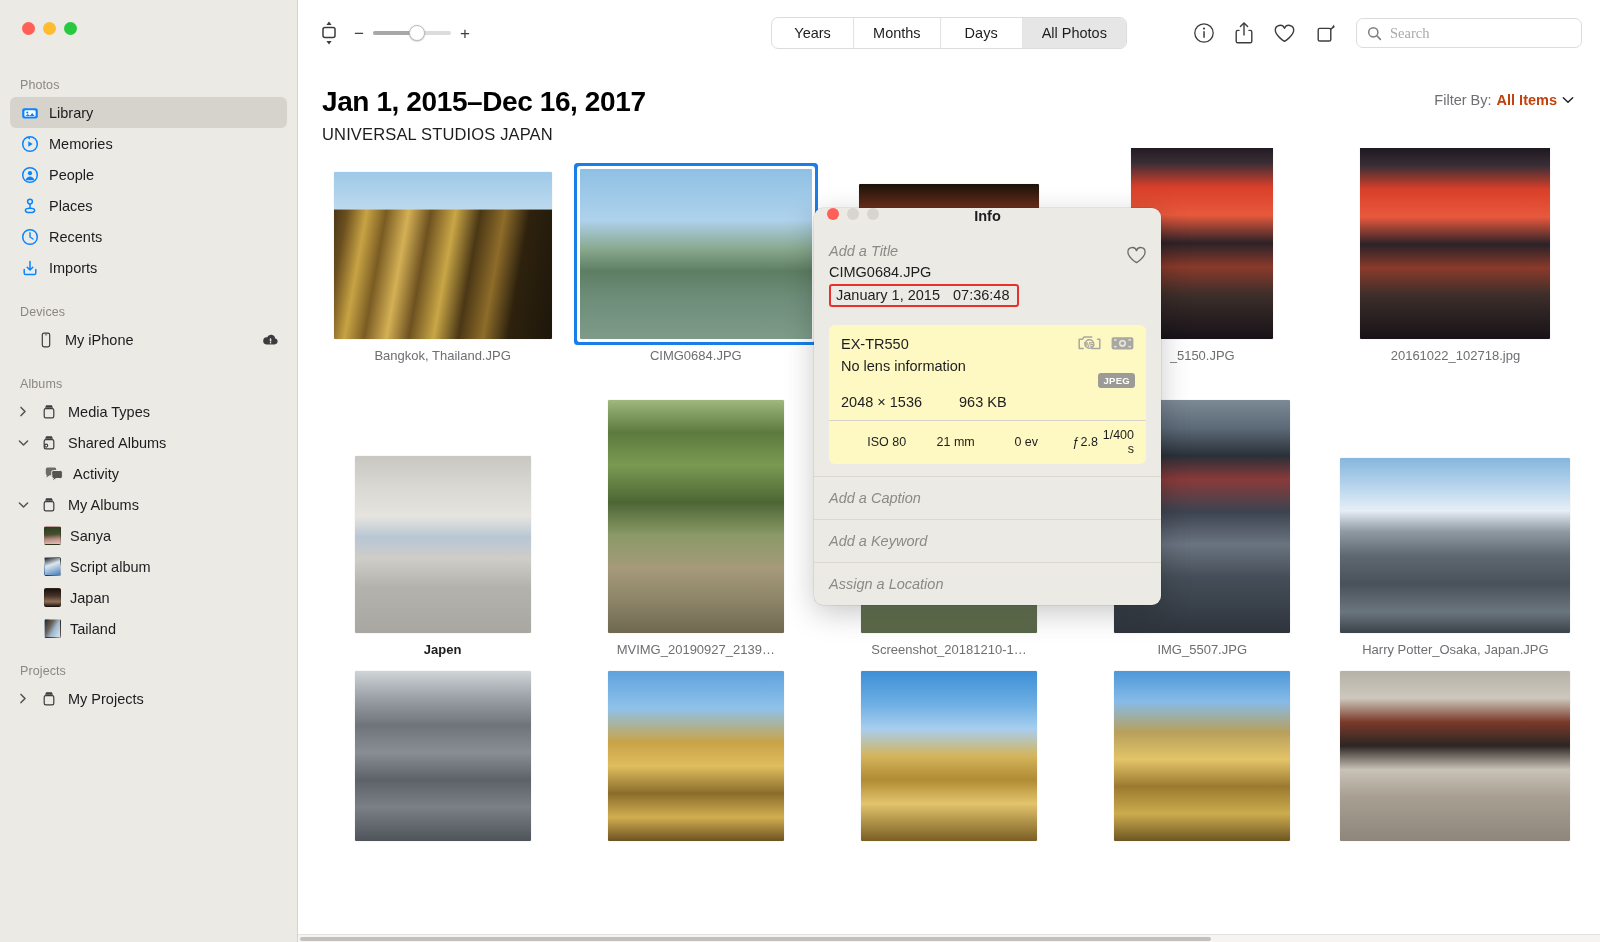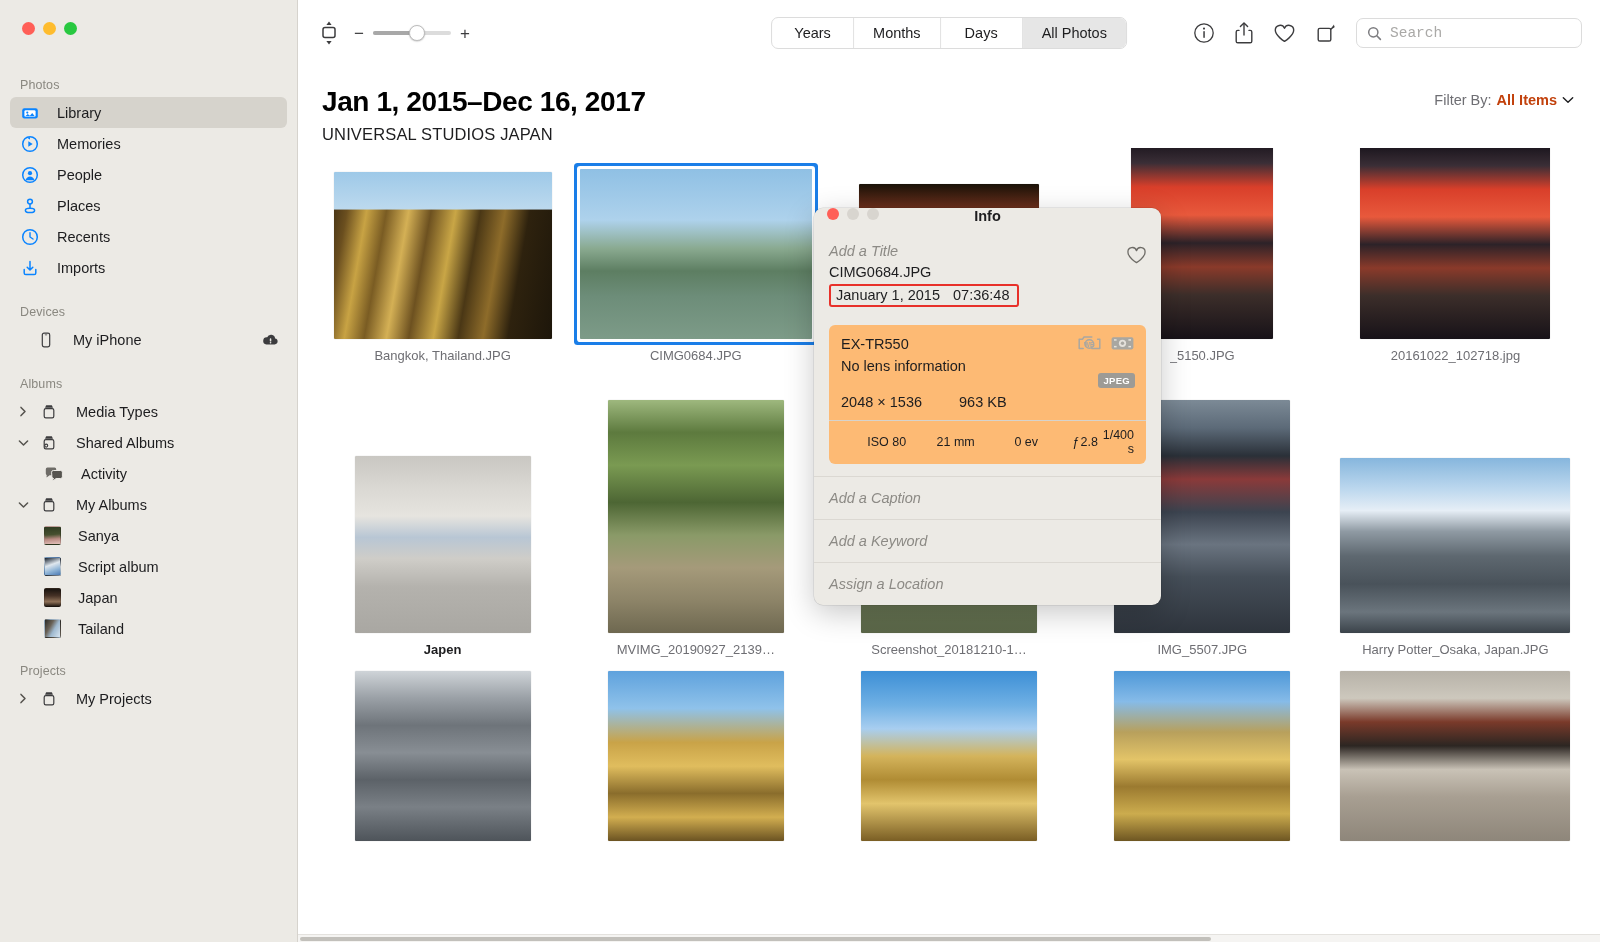--- a/index.html
+++ b/index.html
@@ -28,21 +28,21 @@
     font-size:12.5px; color:#8a8880; font-weight:400;
     padding:8px 0 5px 20px; letter-spacing:0.1px;
   }
   .sb-item {
     display:flex; align-items:center; height:31px;
     margin:0 10px; padding-left:10px; border-radius:6px;
     font-size:14.5px; color:#1d1d1f; gap:9px; cursor:default;
   }
   .sb-item.selected { background:#d6d3cc; }
   .sb-item .ico { width:20px; height:20px; display:flex; align-items:center; justify-content:center; flex:0 0 20px; }
-  .sb-item .label { white-space:nowrap;margin-left:8px; }
+  .sb-item .label { white-space:nowrap; }
   .sb-item .cloud-badge { margin-left:auto; margin-right:8px; display:flex; }
 
   .sb-disclosure {
     width:14px; flex:0 0 14px; display:flex; align-items:center;
     justify-content:center; color:#55534e; font-size:10px;
   }
   .sb-item.indent1 { padding-left:34px; }
   .sb-item.withdisc { padding-left:6px; }
 
   .thumb-sq {
@@ -90,21 +90,21 @@
   .seg:last-child { border-right:none; }
   .seg.active { background:#e6e6e6; font-weight:400; }
 
   .tb-right { margin-left:auto; display:flex; align-items:center; gap:19px; }
   .search-box {
     display:flex; align-items:center; gap:8px; width:226px; height:30px;
     border:1px solid #dcdcdc; border-radius:7px; padding:0 10px; background:#fff;
   }
   .search-box input {
     border:none; outline:none; font-size:14.5px; color:#1d1d1f;
-    width:100%; background:transparent; font-family:Liberation Mono, monospace;
+    width:100%; background:transparent; font-family:Liberation Serif, serif;
   }
   .search-box input::placeholder { color:#aaa9a7; }
 
   
   .content-header { padding:20px 24px 0 24px; position:relative; }
   .page-title { font-size:28px; font-weight:bold; color:#000; letter-spacing:-0.4px; }
   .page-subtitle { font-size:16.5px; color:#1d1d1f; margin-top:7px; letter-spacing:0.15px; }
   .filter-by {
     position:absolute; right:26px; top:26px; display:flex; align-items:center;
     gap:5px; font-size:14.5px; cursor:default;
@@ -192,21 +192,21 @@
   .file-name { font-size:14.5px; color:#1d1d1f; line-height:1.35; margin-top:1px; }
   .date-row {
     font-size:14.5px; color:#1d1d1f; margin-top:2px;
     border:2px solid #e8312a; border-radius:3px; display:inline-block;
     padding:1px 8px 2px 5px;
   }
   .date-row .t { margin-left:13px; }
   .heart-btn { position:absolute; right:14px; top:4px; cursor:default; }
 
   .exif-card {
-    margin:8px 15px 0 15px; background:#fdba74; border-radius:6px; overflow:hidden;
+    margin:8px 15px 0 15px; background:#fef9c3; border-radius:6px; overflow:hidden;
   }
   .exif-top { padding:9px 12px 10px 12px; position:relative; }
   .exif-model { font-size:14.5px; color:#1d1d1f; line-height:1.5; }
   .exif-lens  { font-size:14.5px; color:#1d1d1f; line-height:1.5; }
   .exif-dim-row { display:flex; align-items:center; margin-top:16px; }
   .exif-dim { font-size:14.5px; color:#1d1d1f; width:118px; }
   .exif-size { font-size:14.5px; color:#1d1d1f; }
   .exif-icons { position:absolute; right:11px; top:8px; display:flex; gap:8px; align-items:center; }
   .jpeg-badge {
     position:absolute; right:11px; top:48px;

